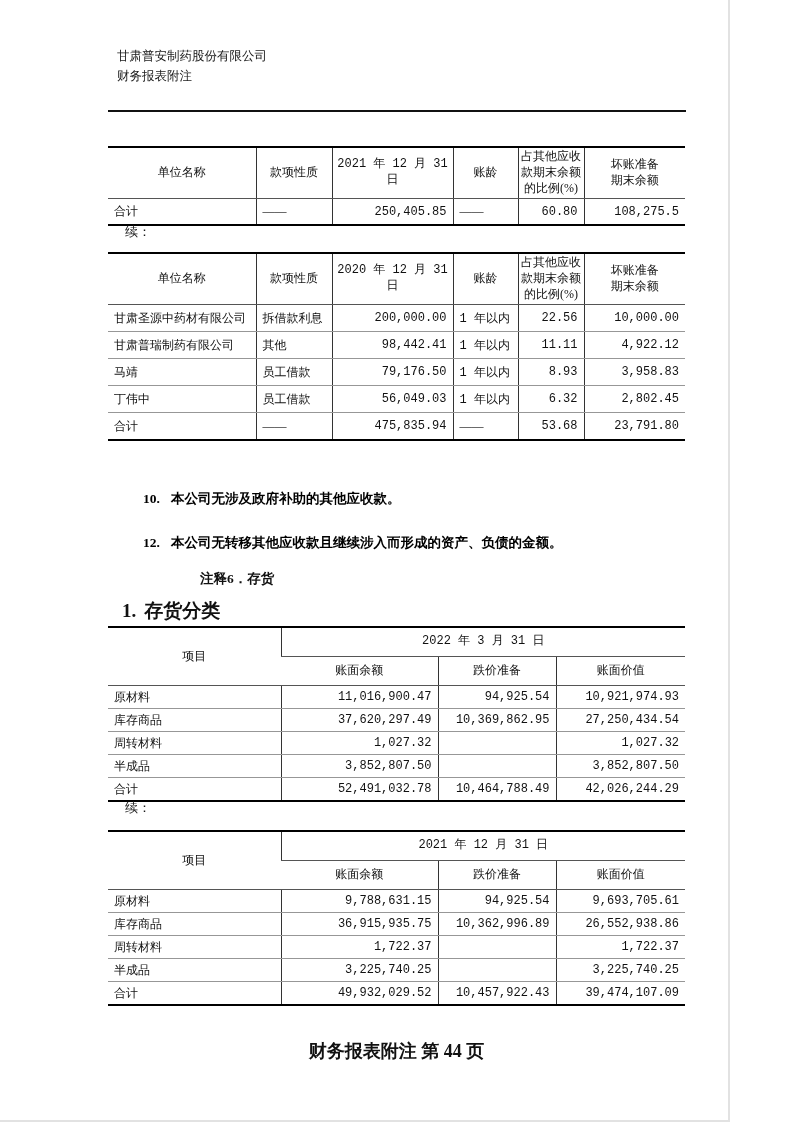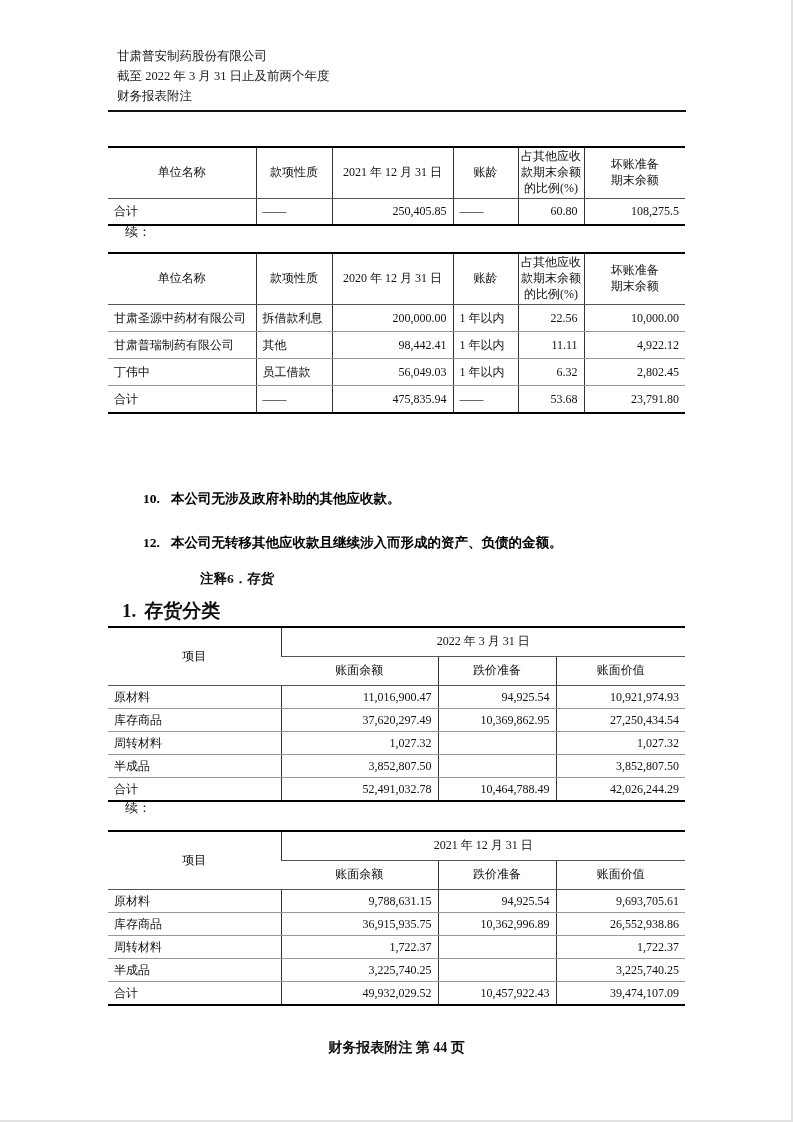--- a/index.html
+++ b/index.html
@@ -1,35 +1,35 @@
 <!DOCTYPE html>
 <html><head>
 <meta charset="utf-8">
 <style>
   html,body{margin:0;padding:0;}
   body{background:#ffffff;font-family:"Liberation Serif","DejaVu Serif",serif;color:#111;}
-  .page{position:relative;width:793px;height:1122px;background:#ffffff;overflow:hidden;
+  .page{position:relative;width:730px;height:1122px;background:#ffffff;overflow:hidden;
         border-right:2px solid #e2e2e2;border-bottom:2px solid #e2e2e2;box-sizing:border-box;}
 
   
   .doc-header{position:absolute;left:117px;top:46px;font-size:12.5px;line-height:20px;color:#1a1a1a;}
   .rule{position:absolute;left:108px;top:110px;width:578px;border-top:2px solid #111;}
 
   
   table.fin{table-layout:fixed;width:577px;border-collapse:collapse;
             border-top:2.5px solid #000;border-bottom:2.5px solid #000;font-size:12px;color:#111;}
   table.fin th{font-weight:normal;text-align:center;vertical-align:middle;
                white-space:pre-line;padding:1px 2px;line-height:1.32;border-bottom:1px solid #555;}
   table.fin td{vertical-align:middle;padding:0 6px;border-bottom:1px solid #979797;
                overflow:hidden;white-space:nowrap;}
   table.fin tbody tr:last-child td{border-bottom:none;}
   
   table.fin th + th, table.fin td + td{border-left:1px solid #333;}
   .a-l{text-align:left;font-family:Liberation Mono, monospace;} .a-c{text-align:left;} .a-r{text-align:right;}
-  .num{font-family:Liberation Serif, serif;}
+  .num{font-family:Liberation Mono, monospace;}
 
   
   table.flat thead th{height:48px;}
   #t1 tbody td{height:25px;}
   #t2 tbody td{height:26px;}
 
   
   table.grouped thead th{height:26px;}
   table.grouped tbody td{height:22px;}
   table.grouped th.group-th{border-left:1px solid #333;}
@@ -42,30 +42,29 @@
 
   .para{position:absolute;left:143px;font-size:13.5px;font-weight:bold;color:#000;}
   #p10{top:458px;margin-top:32px;} #p11{top:496px;} #p12{top:534px;}
   .para .p-num{margin-right:11px;}
 
   .note-title{position:absolute;left:200px;top:570px;font-size:13.5px;font-weight:bold;}
   .sub-title{position:absolute;left:122px;top:598px;font-size:19px;font-weight:bold;}
   .sub-title .p-num{margin-right:8px;}
 
   .footer{position:absolute;left:0;top:1039px;width:793px;text-align:center;
-          font-size:14px;font-weight:bold;color:#111;}
+          font-size:18px;font-weight:bold;color:#111;}
 </style>
 </head>
 <body>
 
 <div class="page">
 
   <div class="doc-header">
     <div>甘肃普安制药股份有限公司</div>
-    <div>截至 2022 年 3 月 31 日止及前两个年度</div>
     <div>财务报表附注</div>
   </div>
   <div class="rule"></div>
 
   <div id="t1" class="tbl">
       <table class="fin flat">
         <colgroup>
           <col style="width: 148px;">
           <col style="width: 76px;">
           <col style="width: 121px;">
@@ -135,20 +134,28 @@
           </tr>
           <tr>
             <td class="a-l">甘肃普瑞制药有限公司</td>
             <td class="a-c">其他</td>
             <td class="num a-r">98,442.41</td>
             <td class="num a-c">1 年以内</td>
             <td class="num a-r">11.11</td>
             <td class="num a-r">4,922.12</td>
           </tr>
           <tr>
+            <td class="a-l">马靖</td>
+            <td class="a-c">员工借款</td>
+            <td class="num a-r">79,176.50</td>
+            <td class="num a-c">1 年以内</td>
+            <td class="num a-r">8.93</td>
+            <td class="num a-r">3,958.83</td>
+          </tr>
+          <tr>
             <td class="a-l">丁伟中</td>
             <td class="a-c">员工借款</td>
             <td class="num a-r">56,049.03</td>
             <td class="num a-c">1 年以内</td>
             <td class="num a-r">6.32</td>
             <td class="num a-r">2,802.45</td>
           </tr>
           <tr>
             <td class="a-c">合计</td>
             <td class="a-c">——</td>

